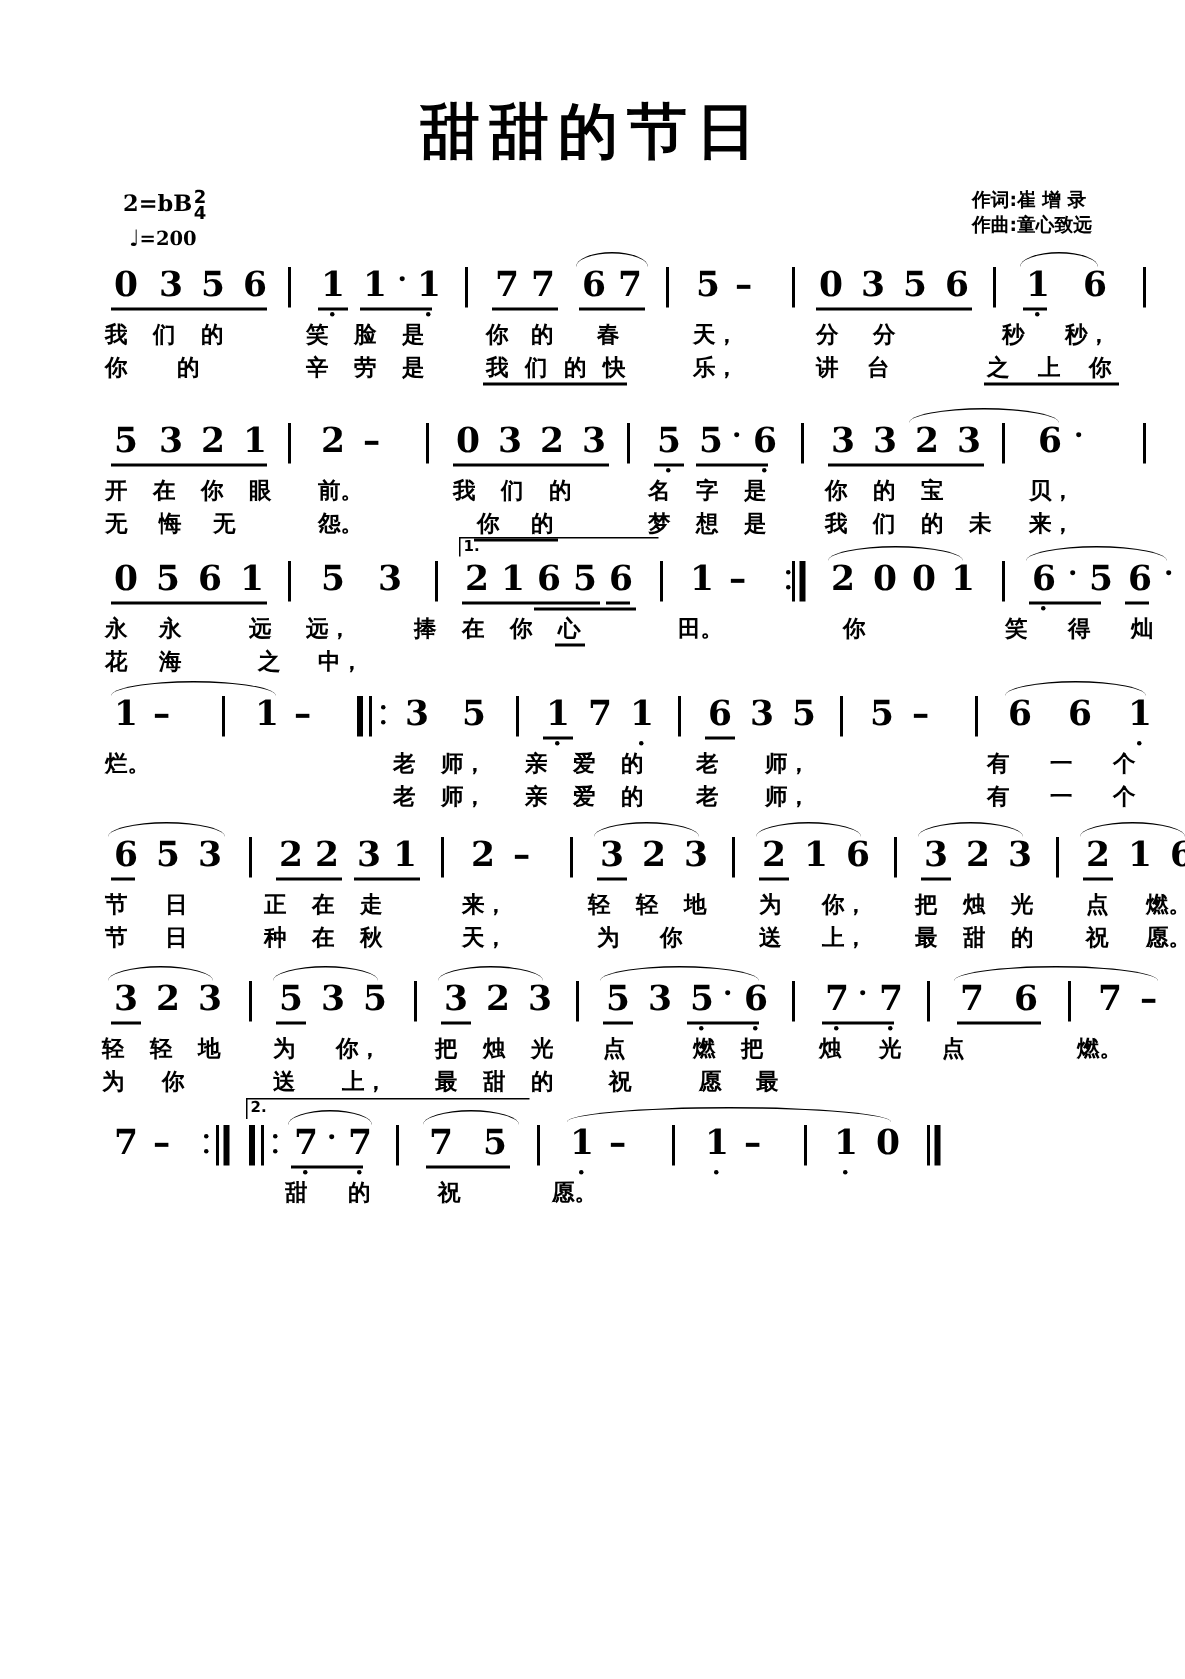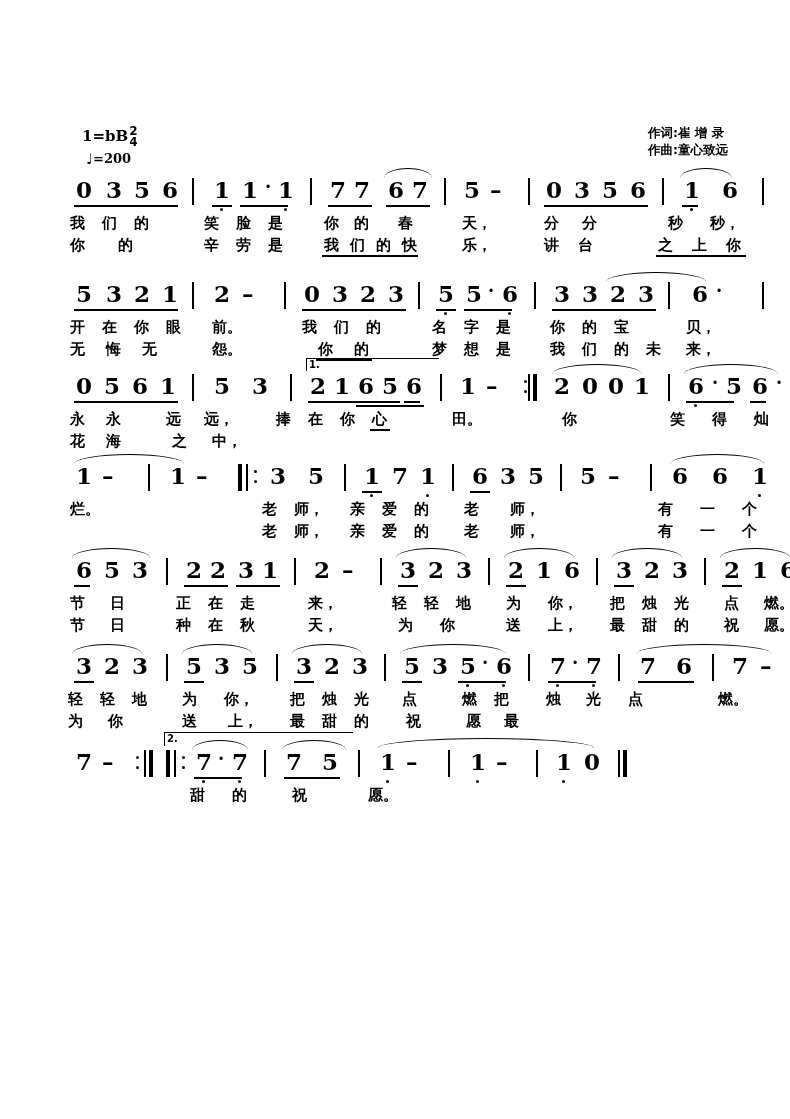--- a/index.html
+++ b/index.html
@@ -150,28 +150,29 @@
     font-size: 10px;
     font-family: "DejaVu Sans", sans-serif;
     padding-left: 2px;
   }
 </style>
 </head>
 <body>
 
 <div class="sheet">
 
+  <div class="title">甜甜的节日</div>
 
   <div class="credits">
     <div>作词:崔 增 录</div>
     <div>作曲:童心致远</div>
   </div>
 
   <div class="keysig">
-    <span>1=bB</span><span class="frac"><span>2</span><span>4</span></span>
+    <span>2=bB</span><span class="frac"><span>2</span><span>4</span></span>
   </div>
   <div class="tempo">
     <span class="note">♩</span><span>=200</span>
   </div>
 
   <div class="system" style="top:176px;">
     <div class="notes">
       <span class="cell" style="left:14px;">0</span>
       <span class="cell" style="left:44px;">3</span>
       <span class="cell" style="left:72px;">5</span>

